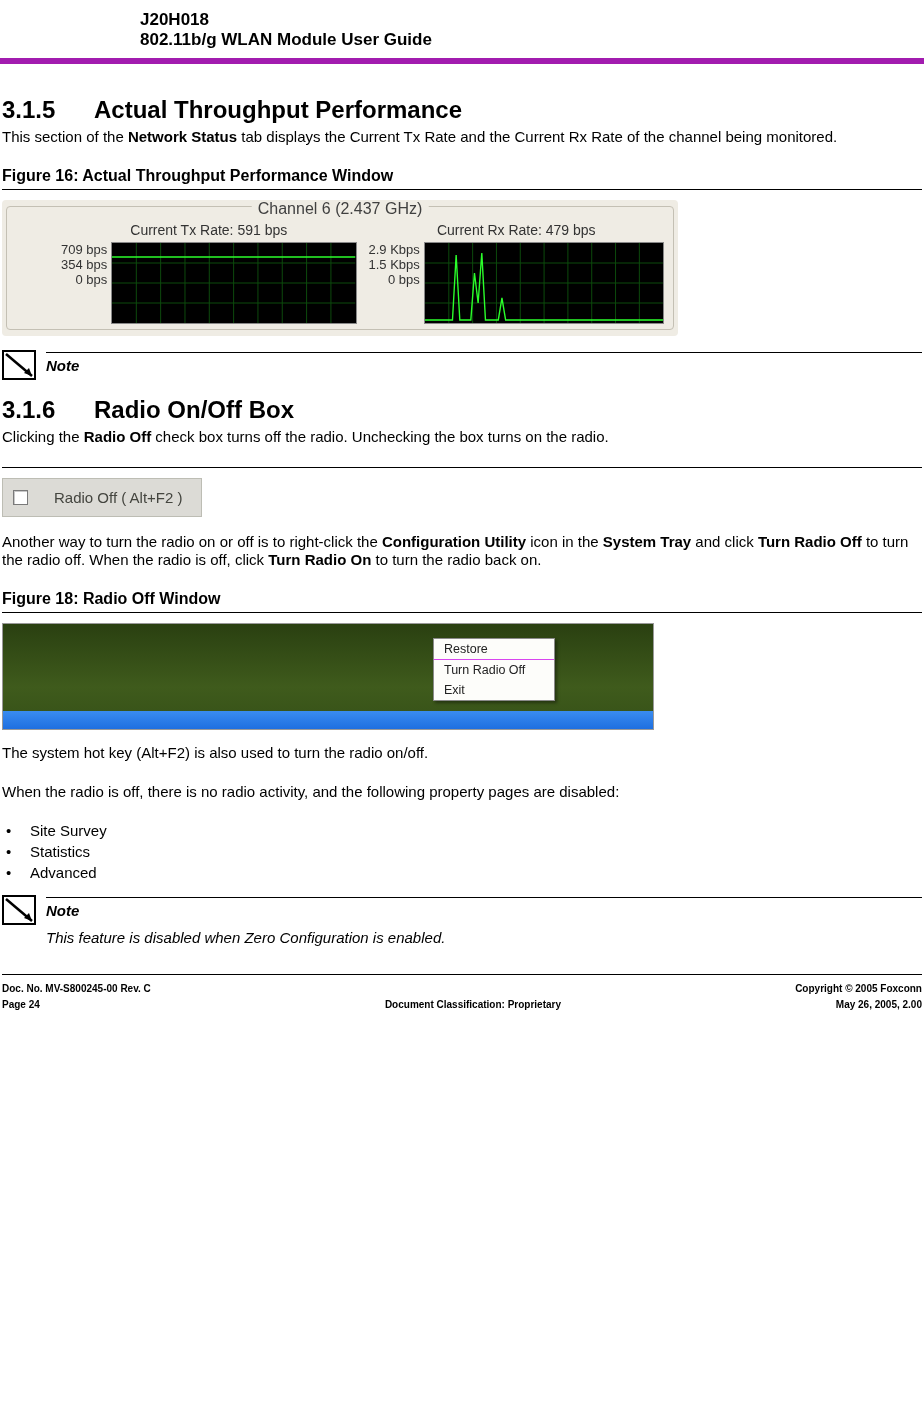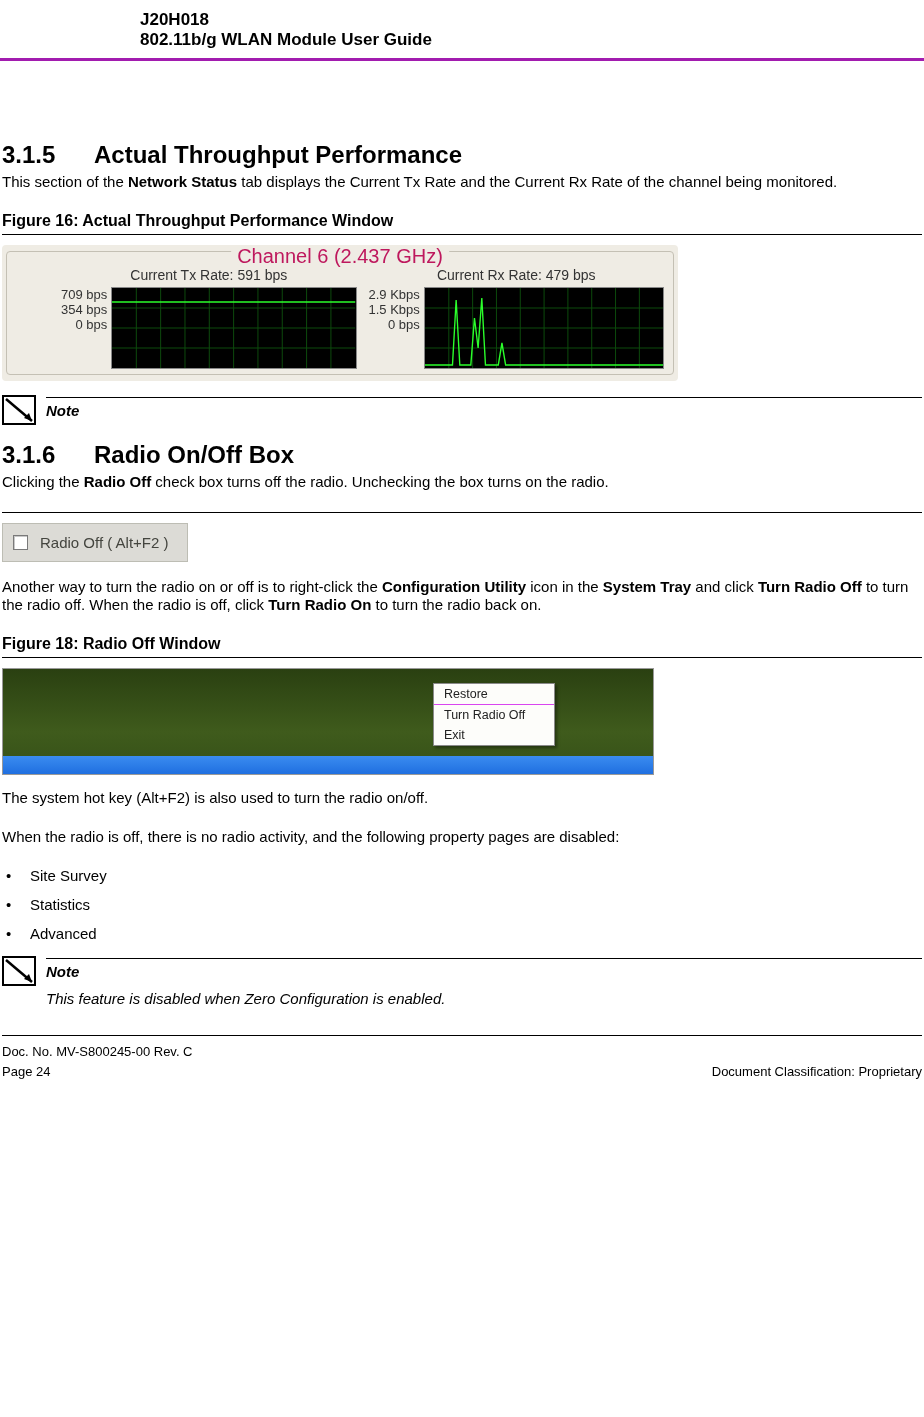--- a/index.html
+++ b/index.html
@@ -9,22 +9,22 @@
     background: #fff;
     color: #000;
     font-size: 15px;
     width: 924px;
   }
   .page {
     padding: 10px 0 0 0;
   }
   .header {
     padding: 0 0 8px 140px;
-    border-bottom: 3px solid #a21caf;
-    margin-bottom: 80px;
+    border-bottom: 6px solid #a21caf;
+    margin-bottom: 32px;
   }
   .header .line1 { font-weight: bold; font-size: 17px; }
   .header .line2 { font-weight: bold; font-size: 17px; }
   h2 {
     font-size: 24px;
     font-weight: bold;
     margin: 0 0 4px 0;
   }
   h2 .secno { display: inline-block; width: 92px; }
   .sec-body { margin-bottom: 20px; line-height: 1.25; }
@@ -44,22 +44,22 @@
     position: relative;
     box-sizing: border-box;
   }
   .fig16 .group-title-row {
     position: relative; height: 16px;
   }
   .fig16 .group-title {
     position: absolute;
     left: 50%; transform: translateX(-50%);
     top: -4px;
-    color: #be185d;
-    font-size: 20px;
+    color: #404040;
+    font-size: 16px;
     background: #efece4;
     padding: 0 6px;
   }
   .fig16 .group-border {
     position: absolute; left: 4px; right: 4px; top: 6px; bottom: 6px;
     border: 1px solid #c4c0b4; border-radius: 4px;
   }
   .fig16 .inner { position: relative; display: flex; margin-left: 45px; }
   .fig16 .col { width: 50%; box-sizing: border-box; padding: 2px 6px; }
   .fig16 .rate-label { text-align: center; font-size: 14px; margin-bottom: 4px; color: #333;}
@@ -88,21 +88,21 @@
   .note-body hr { border: none; border-top: 1px solid #000; margin: 0 0 4px 0; }
   .note-body .note-heading { font-weight: bold; margin-bottom: 10px; display: inline-block;}
   .note-body .note-text { }
   
   .fig17 {
     display: inline-flex;
     align-items: center;
     background: #dcdbd6;
     border: 1px solid #bdbdb4;
     padding: 10px 18px 10px 10px;
-    gap: 12px;
+    gap: 26px;
   }
   .winCheckbox {
     width: 15px; height: 15px;
     background: #fff;
     border: 1px solid #7a7a7a;
     box-shadow: inset 1px 1px 0 #c8c8c8;
     box-sizing: border-box;
   }
   .fig17 .lbl { color: #44453f; font-size: 15px; font-family: "Tahoma", Arial, sans-serif;}
   
@@ -124,31 +124,32 @@
     width: 120px;
     background: #fdfdfa;
     border: 1px solid #8a8a8a;
     box-shadow: 2px 2px 3px rgba(0,0,0,0.4);
     font-family: Tahoma, Arial, sans-serif;
     font-size: 12.5px;
   }
   .popup .item { padding: 3px 10px; color: #222;}
   .popup .item.bold { font-weight: normal; border-bottom: 1px solid #d946ef; }
   ul.bullets { list-style: none; padding: 0; margin: 8px 0; }
-  ul.bullets li { padding-left: 28px; position: relative; margin: 12px 0;}
+  ul.bullets li { padding-left: 28px; position: relative; margin: 4px 0;}
   ul.bullets li::before {
     content: "•"; position: absolute; left: 4px; top: 0;
   }
   .footer {
     border-top: 1px solid #000;
     margin-top: 28px;
     padding-top: 6px;
-    font-size: 13px;
+    font-size: 10px;
     display: flex;
     justify-content: space-between;
+    font-weight: bold;
   }
   .footer .col { line-height: 1.6; }
   .footer .mid { text-align: center; }
   .footer .right { text-align: right; }
   .content { padding: 0 2px; }
 </style>
 </head>
 <body>
 
 <div class="page">
@@ -302,15 +303,19 @@
 
     <div class="footer">
       <div class="col">
         <div>Doc. No. MV-S800245-00 Rev. C</div>
         <div>Page 24</div>
       </div>
       <div class="col mid">
         <div>&nbsp;</div>
         <div>Document Classification: Proprietary</div>
       </div>
+      <div class="col right">
+        <div>Copyright © 2005 Foxconn</div>
+        <div>May 26, 2005, 2.00</div>
+      </div>
     </div>
   </div>
 </div>
 
 </body></html>

